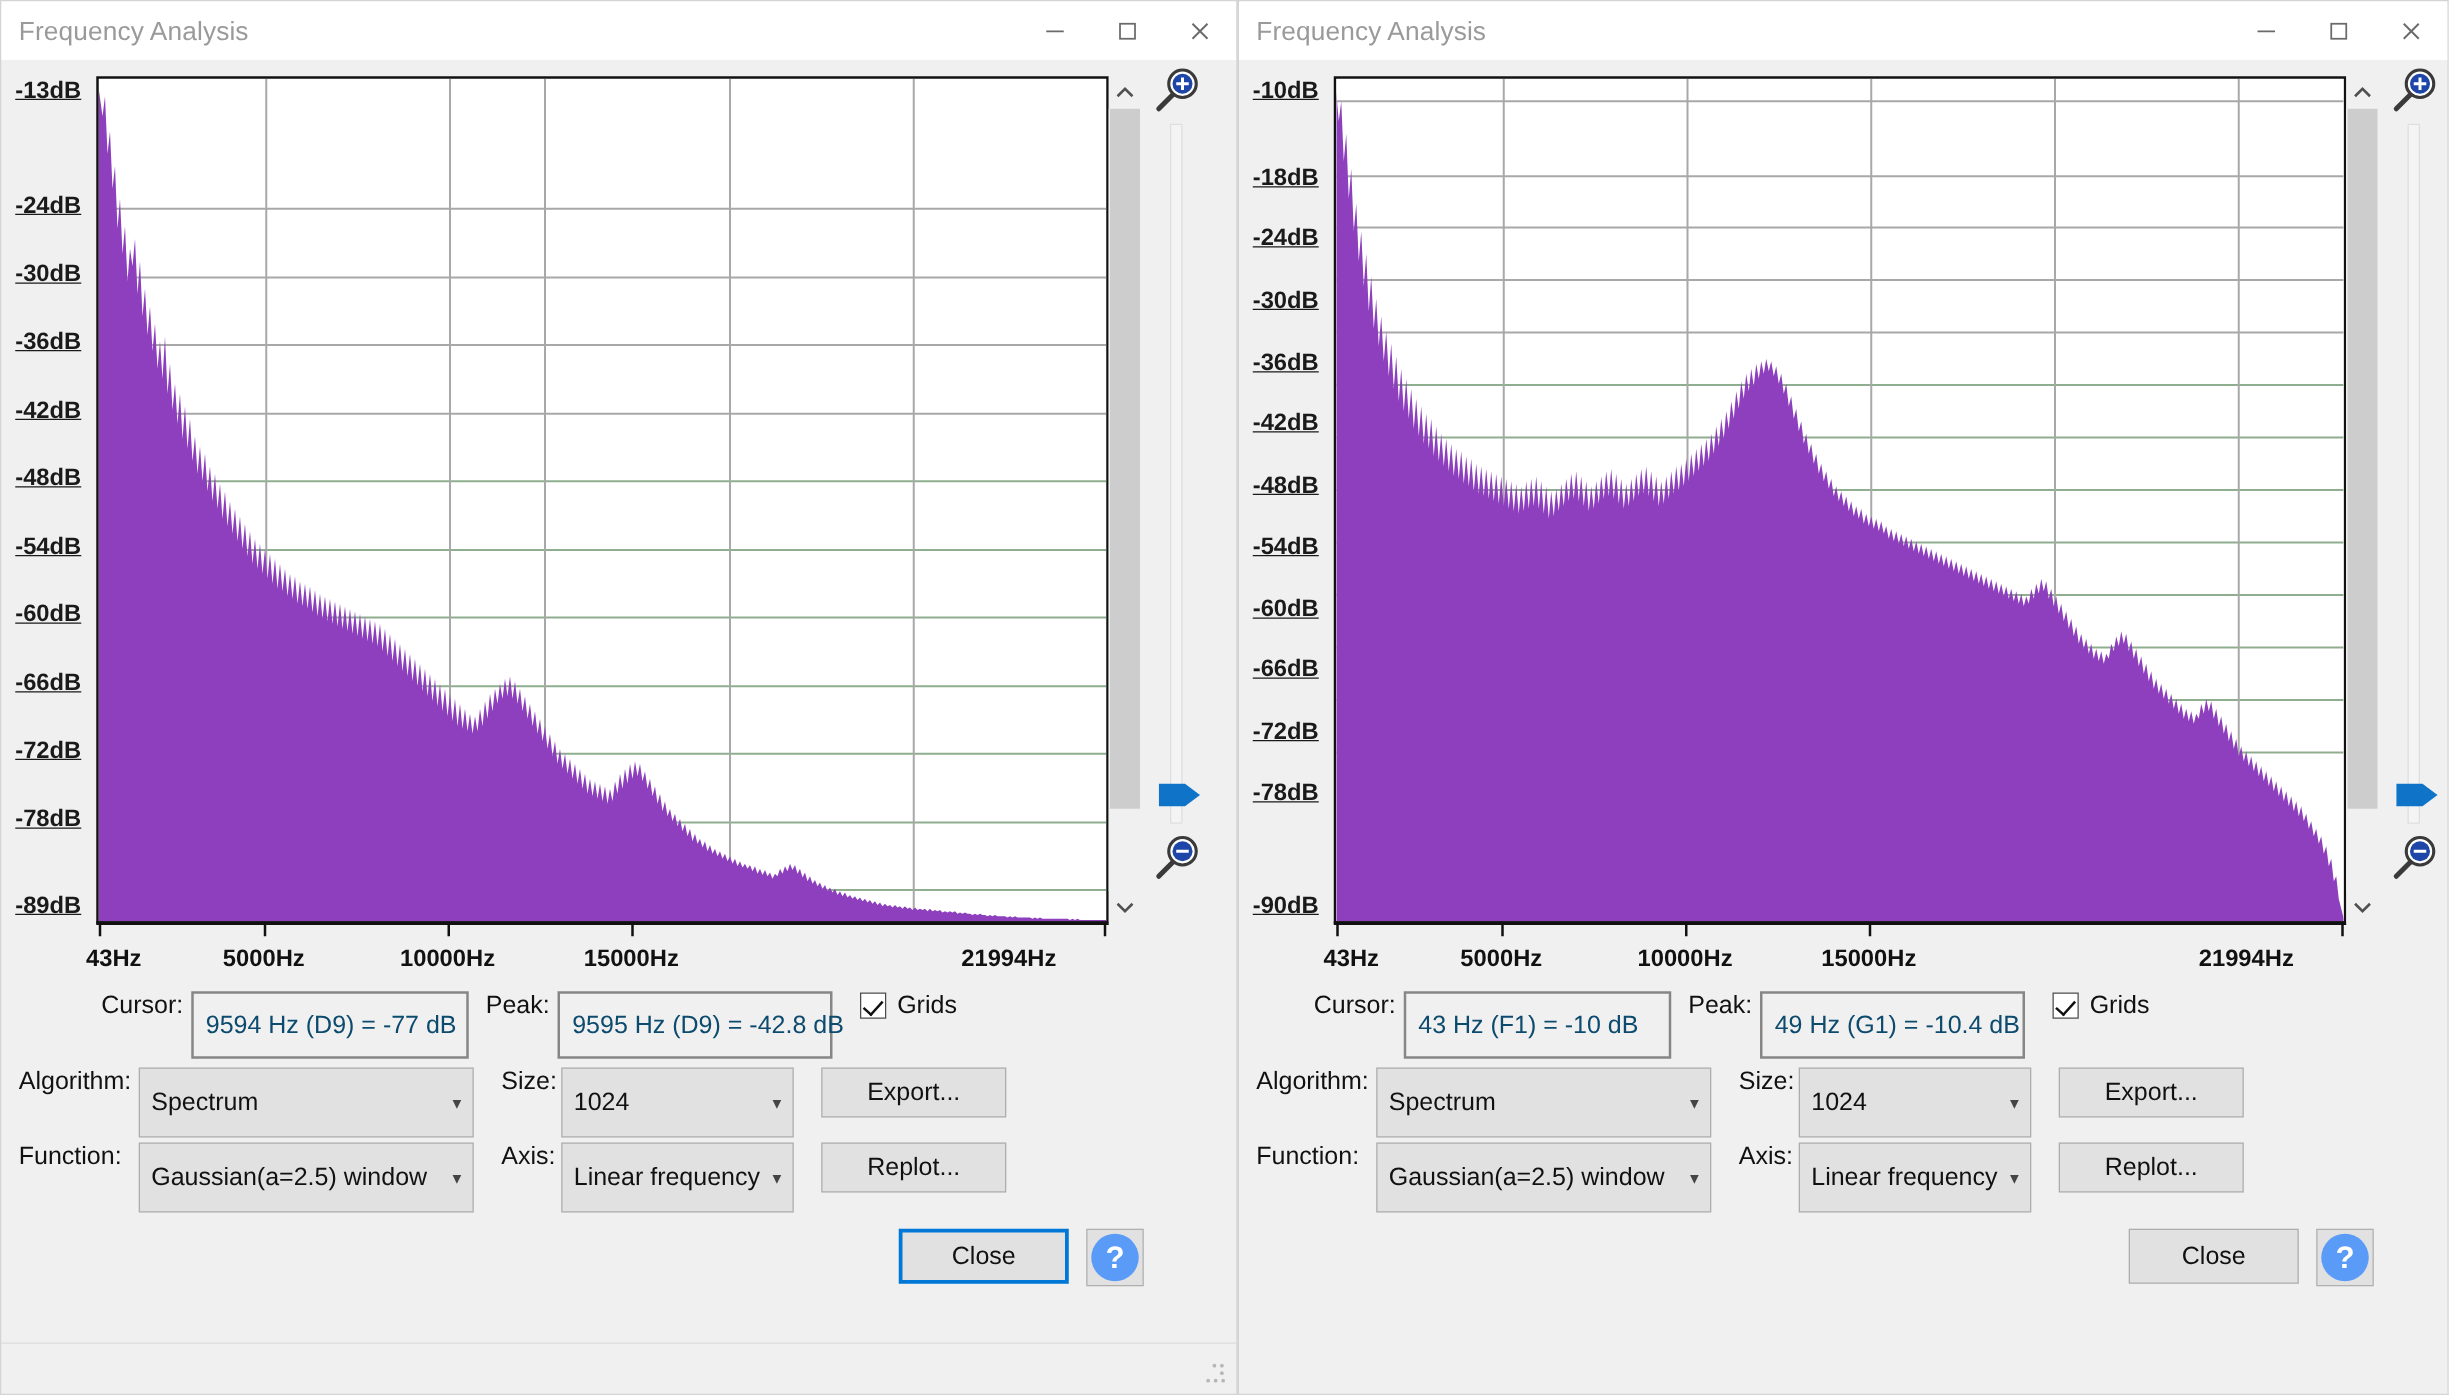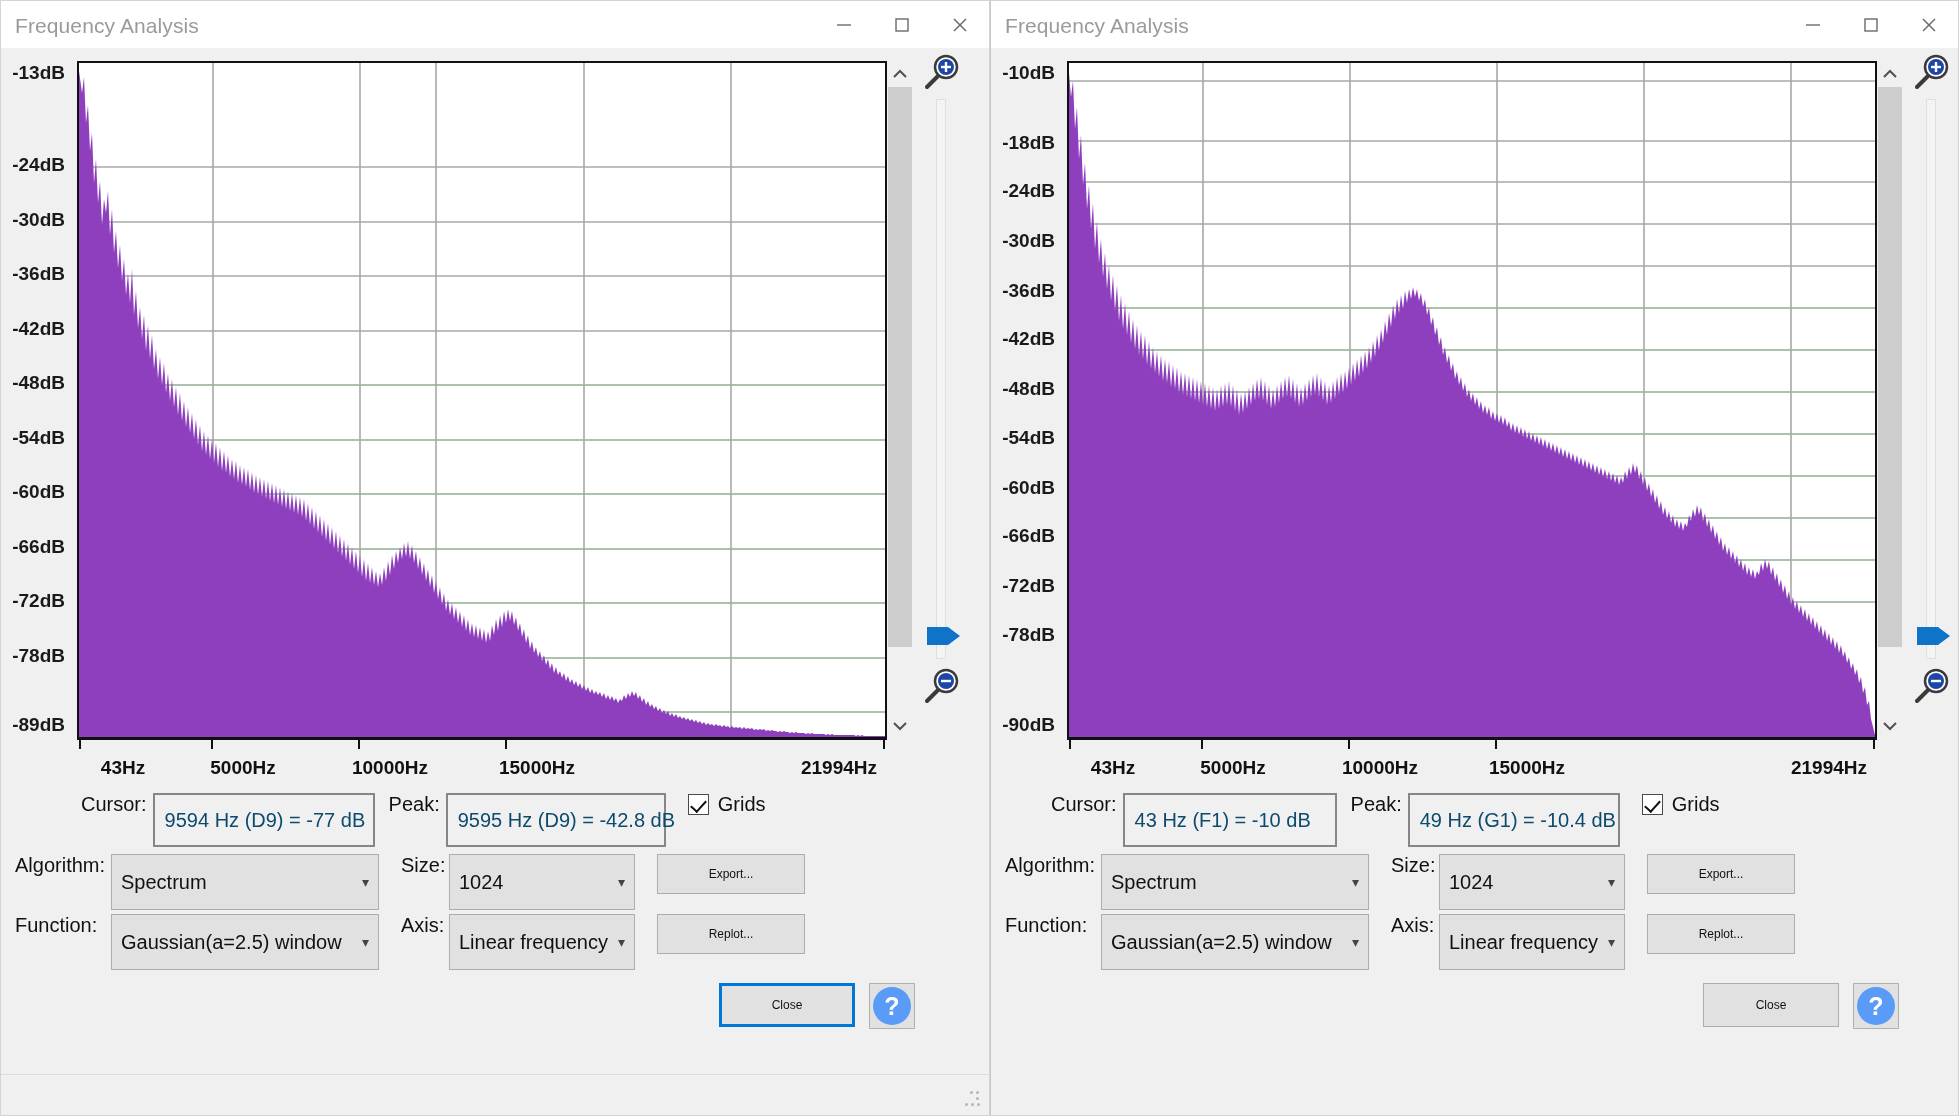--- a/index.html
+++ b/index.html
@@ -37,30 +37,31 @@
     color: #6a6a6a;
   }
   .win-btn svg { display: block; }
   .ylabels {
     position: absolute; top: 0; width: 74px; text-align: right;
     font-size: 19px; font-weight: bold; color: #1a1a1a;
   }
   .ylab {
     position: absolute; right: 4px; transform: translateY(-50%);
     white-space: nowrap;
+    text-decoration: underline;
   }
   .canvas-box {
     position: absolute; background: #ffffff;
     border: 2px solid #111111;
     overflow: hidden;
   }
   .canvas-box svg { display: block; }
   .xaxis-line { position: absolute; height: 3px; background: #111; }
   .xlabels { position: absolute; font-size: 19px; font-weight: bold; color: #111; }
-  .xlab { position: absolute; transform: translateX(-50%); white-space: nowrap; margin-left: 32px; }
+  .xlab { position: absolute; transform: translateX(-50%); white-space: nowrap; }
   .xtick { position: absolute; width: 2px; height: 9px; background: #111; }
 
   
   .vscroll {
     position: absolute; width: 26px; background: #f0f0f0;
     border: none;
   }
   .vs-arrow {
     position: absolute; left: 0; width: 26px; height: 26px;
     display: flex; align-items: center; justify-content: center;
@@ -91,21 +92,21 @@
   .field.sunken { background: #f0f0f0; border: 2px solid #868686; }
   .combo {
     background: #e1e1e1; border: 1px solid #adadad;
     height: 56px; display: flex; align-items: center; justify-content: space-between;
     padding: 0 9px; font-size: 20px; color: #111; white-space: nowrap;
   }
   .combo .chev { color: #444; font-size: 14px; margin-left: 10px; }
   .btn {
     background: #e1e1e1; border: 1px solid #adadad;
     height: 40px; display: flex; align-items: center; justify-content: center;
-    font-size: 12px; color: #111; white-space: nowrap;
+    font-size: 20px; color: #111; white-space: nowrap;
   }
   .btn.default { border: 3px solid #0078d7; background: #e1e1e1; }
   .chk { display: flex; align-items: center; gap: 9px; font-size: 20px; color: #111; }
   .chkbox {
     width: 21px; height: 21px; background: #fff; border: 1px solid #4a4a4a;
     position: relative;
   }
   .chkbox::after {
     content: ""; position: absolute; left: 5px; top: 2px;
     width: 7px; height: 13px; border: solid #111; border-width: 0 2px 2px 0;

